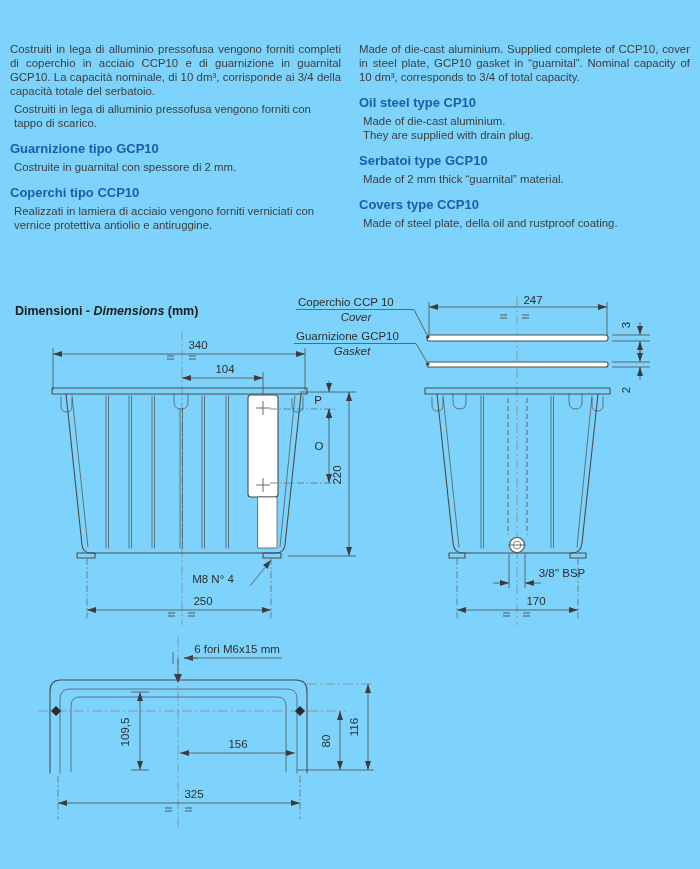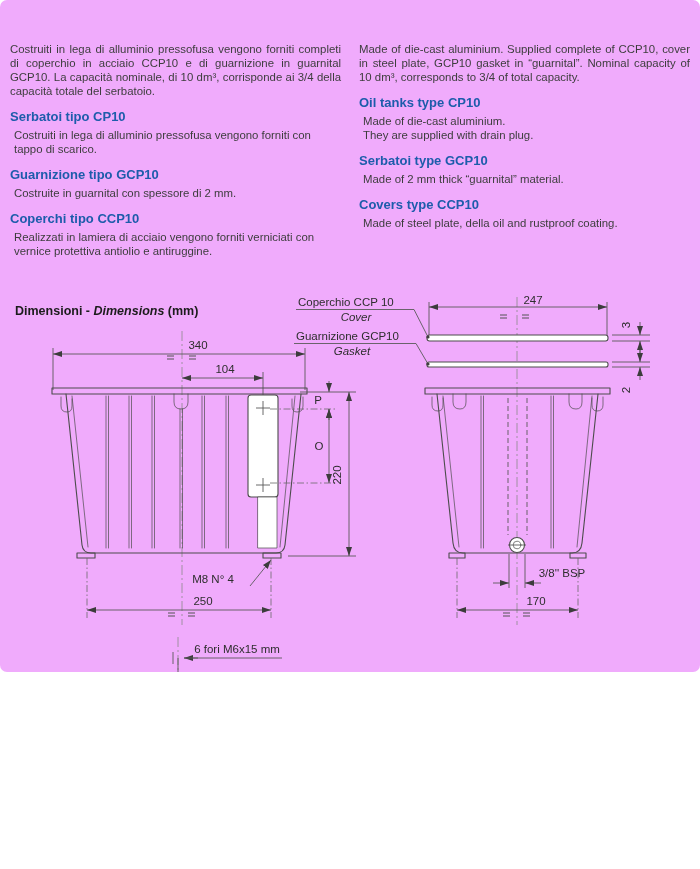--- a/index.html
+++ b/index.html
@@ -1,17 +1,17 @@
 <!DOCTYPE html>
 <html><head>
 <meta charset="utf-8">
 <style>
   html,body{margin:0;padding:0;background:#fff;}
-  .page{position:relative;width:700px;height:672px;background:#f0abfc;
-        font-family:"Liberation Sans",sans-serif;color:#3d3d3d;overflow:hidden;border-radius:7px;}
+  .page{position:relative;width:700px;height:869px;background:#7dd3fc;
+        font-family:"Liberation Sans",sans-serif;color:#3d3d3d;overflow:hidden;}
   .col{position:absolute;top:42px;width:331px;font-size:11.4px;line-height:14px;}
   .col-left{left:10px;}
   .col-right{left:359px;}
   .intro{margin:0;text-align:justify;}
   .sec-h{color:#1d5cab;font-size:13px;line-height:15px;margin:11px 0 3px;font-weight:bold;}
   .sec-body{margin:4px;white-space:pre-line;}
   .dim-heading{position:absolute;top:296px;left:15px;font-size:12.5px;font-weight:bold;color:#1c1c1c;margin-top:8px;}
   .dim-heading .ital{font-style:italic;}
   .drawing{position:absolute;top:295px;left:0;}
   
@@ -28,31 +28,30 @@
   .dt{font-family:"Liberation Sans",sans-serif;font-size:11.5px;fill:#2e2e2e;}
   .lit{font-style:italic;}
 </style>
 </head>
 <body>
 
 <div class="page">
 
   <div class="col col-left">
     <p class="intro">Costruiti in lega di alluminio pressofusa vengono forniti completi di coperchio in acciaio CCP10 e di guarnizione in guarnital GCP10. La capacità nominale, di 10 dm³, corrisponde ai 3/4 della capacità totale del serbatoio.</p>
-    <h3 class="sec-h"><span>Serbatoi tipo</span> <span>CP10</span></h3>
     <p class="sec-body">Costruiti in lega di alluminio pressofusa vengono forniti con tappo di scarico.</p>
     <h3 class="sec-h"><span>Guarnizione tipo</span> <span>GCP10</span></h3>
     <p class="sec-body">Costruite in guarnital con spessore di 2 mm.</p>
     <h3 class="sec-h"><span>Coperchi tipo</span> <span>CCP10</span></h3>
     <p class="sec-body">Realizzati in lamiera di acciaio vengono forniti verniciati con vernice protettiva antiolio e antiruggine.</p>
   </div>
 
   <div class="col col-right">
     <p class="intro">Made of die-cast aluminium. Supplied complete of CCP10, cover in steel plate, GCP10 gasket in “guarnital”. Nominal capacity of 10 dm³, corresponds to 3/4 of total capacity.</p>
-    <h3 class="sec-h"><span>Oil tanks type</span> <span>CP10</span></h3>
+    <h3 class="sec-h"><span>Oil steel type</span> <span>CP10</span></h3>
     <p class="sec-body">Made of die-cast aluminium.
 They are supplied with drain plug.</p>
     <h3 class="sec-h"><span>Serbatoi type</span> <span>GCP10</span></h3>
     <p class="sec-body">Made of 2 mm thick “guarnital” material.</p>
     <h3 class="sec-h"><span>Covers type</span> <span>CCP10</span></h3>
     <p class="sec-body">Made of steel plate, della oil and rustproof coating.</p>
   </div>
 
   <div class="dim-heading">
     <span>Dimensioni -</span>

